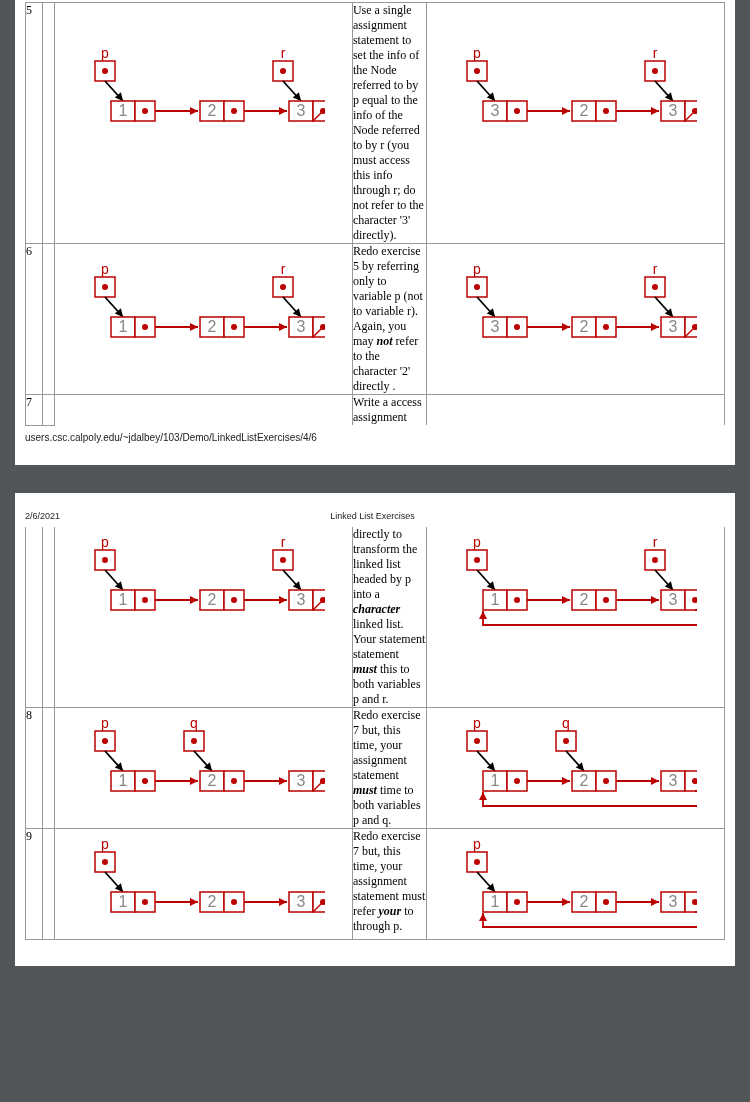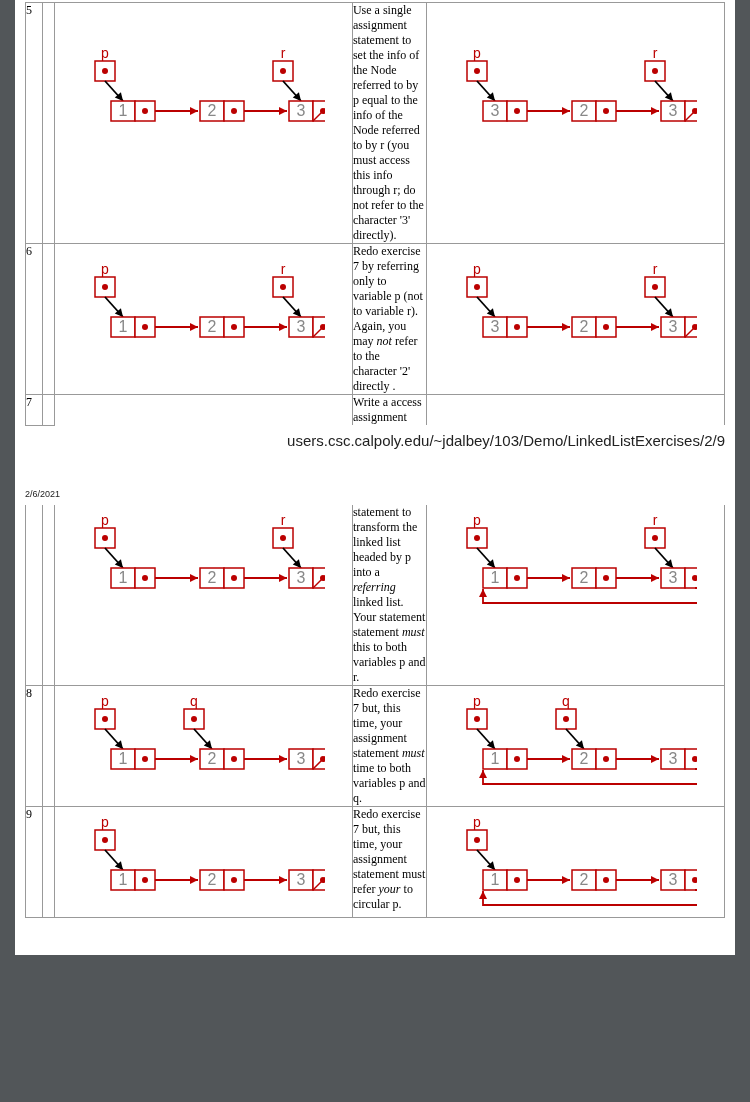--- a/index.html
+++ b/index.html
@@ -11,42 +11,42 @@
   }
   .paper {
     background: #fff;
     width: 720px;
     margin: 0 auto;
     box-sizing: border-box;
     padding: 0 10px;
     position: relative;
   }
   .paper.first { padding-top: 2px; padding-bottom: 22px; }
-  .paper.second { padding-top: 18px; padding-bottom: 37px; }
+  .paper.second { margin-top: 28px; padding-top: 18px; padding-bottom: 26px; }
 
   table.grid {
     border-collapse: collapse;
     width: 100%;
   }
   table.grid td, table.grid th {
     border: 1px solid #999;
     vertical-align: top;
     padding: 0;
   }
   .numcol { width: 14px; text-align: left; font-size: 12px; padding: 2px; vertical-align: middle; }
   .gap    { width: 10px; }
   .diagcol{ width: 270px; height: 100%; }
   .txtcol { width: 66px; font-size: 12px; line-height: 1.25; padding: 1px 2px; }
-  .txtcol i, .txtcol em { font-style: italic; }
+  .txtcol i, .txtcol em { font-style: italic; font-weight: bold; }
 
   .footer {
     display: flex;
-    justify-content: flex-end;
+    justify-content: flex-start;
     font-family: Arial, sans-serif;
-    font-size: 15px;
+    font-size: 10px;
     color: #222;
     padding: 6px 0 0;
   }
   .header2 {
     display: flex;
     justify-content: space-between;
     font-family: Arial, sans-serif;
     font-size: 9px;
     color: #222;
     padding-bottom: 6px;
@@ -161,21 +161,21 @@
         <use href="#node" x="234" y="73"></use>
               <text class="num" x="246" y="88">3</text>
         <line class="slash" x1="258" y1="93" x2="278" y2="73"></line>
         <line class="arrow" x1="100" y1="83" x2="143" y2="83"></line>
               <use href="#ah" transform="translate(143,83)"></use>
         <line class="arrow" x1="189" y1="83" x2="232" y2="83"></line>
               <use href="#ah" transform="translate(232,83)"></use>
       </svg>
     </td>
     <td class="txtcol">
-      <span>Redo exercise 7 by referring only to variable p (not to variable r). Again, you may </span><i>not</i><span> refer to the character '2' directly .</span>
+      <span>Redo exercise 5 by referring only to variable p (not to variable r). Again, you may </span><i>not</i><span> refer to the character '2' directly .</span>
     </td>
     <td class="diagcol">
       <svg viewBox="0 0 270 130" width="270" height="130">
         <text class="lbl" x="50" y="30">p</text>
         <use href="#ptrbox" x="40" y="33"></use>
         <line class="arrowblk" x1="50" y1="53" x2="68" y2="73"></line>
               <use href="#ahb" transform="translate(68,73) rotate(50)"></use>
         <text class="lbl" x="228" y="30">r</text>
         <use href="#ptrbox" x="218" y="33"></use>
         <line class="arrowblk" x1="228" y1="53" x2="246" y2="73"></line>
@@ -200,28 +200,29 @@
     <td class="gap"></td>
     <td class="diagcol" style="border-bottom:none"></td>
     <td class="txtcol" style="border-bottom:none">Write a access assignment</td>
     <td class="diagcol" style="border-bottom:none"></td>
   </tr>
 </tbody>
     </table>
 
 <div class="footer">
   <span>users.csc.calpoly.edu/~jdalbey/103/Demo/LinkedListExercises/</span>
-  <span>2/9</span>
+  <span>4/6</span>
 </div>
 </div>
 
 <div class="paper second">
 
 <div class="header2">
   <span>2/6/2021</span>
+  <span style="flex:1;text-align:center">Linked List Exercises</span>
   <span style="width:40px"></span>
 </div>
 
 <table class="grid">
 
   <tbody>
         <tr>
     <td class="numcol" style="border-top:none"></td>
     <td class="gap" style="border-top:none"></td>
     <td class="diagcol" style="border-top:none">
@@ -241,21 +242,21 @@
         <use href="#node" x="234" y="63"></use>
               <text class="num" x="246" y="78">3</text>
         <line class="slash" x1="258" y1="83" x2="278" y2="63"></line>
         <line class="arrow" x1="100" y1="73" x2="143" y2="73"></line>
               <use href="#ah" transform="translate(143,73)"></use>
         <line class="arrow" x1="189" y1="73" x2="232" y2="73"></line>
               <use href="#ah" transform="translate(232,73)"></use>
       </svg>
     </td>
     <td class="txtcol" style="border-top:none">
-      <span>statement to transform the linked list headed by p into a </span><i>referring</i><span> linked list. Your statement statement </span><i>must</i><span> this to both variables p and r.</span>
+      <span>directly to transform the linked list headed by p into a </span><i>character</i><span> linked list. Your statement statement </span><i>must</i><span> this to both variables p and r.</span>
     </td>
     <td class="diagcol" style="border-top:none">
       <svg viewBox="0 0 270 130" width="270" height="130">
         <text class="lbl" x="50" y="20">p</text>
         <use href="#ptrbox" x="40" y="23"></use>
         <line class="arrowblk" x1="50" y1="43" x2="68" y2="63"></line>
               <use href="#ahb" transform="translate(68,63) rotate(50)"></use>
         <text class="lbl" x="228" y="20">r</text>
         <use href="#ptrbox" x="218" y="23"></use>
         <line class="arrowblk" x1="228" y1="43" x2="246" y2="63"></line>
@@ -348,21 +349,21 @@
         <use href="#node" x="234" y="63"></use>
               <text class="num" x="246" y="78">3</text>
         <line class="slash" x1="258" y1="83" x2="278" y2="63"></line>
         <line class="arrow" x1="100" y1="73" x2="143" y2="73"></line>
               <use href="#ah" transform="translate(143,73)"></use>
         <line class="arrow" x1="189" y1="73" x2="232" y2="73"></line>
               <use href="#ah" transform="translate(232,73)"></use>
       </svg>
     </td>
     <td class="txtcol">
-      <span>Redo exercise 7 but, this time, your assignment statement must refer </span><i>your</i><span> to circular p.</span>
+      <span>Redo exercise 7 but, this time, your assignment statement must refer </span><i>your</i><span> to through p.</span>
     </td>
     <td class="diagcol">
       <svg viewBox="0 0 270 110" width="270" height="110">
         <text class="lbl" x="50" y="20">p</text>
         <use href="#ptrbox" x="40" y="23"></use>
         <line class="arrowblk" x1="50" y1="43" x2="68" y2="63"></line>
               <use href="#ahb" transform="translate(68,63) rotate(50)"></use>
         <use href="#node" x="56" y="63"></use>
               <text class="num" x="68" y="78">1</text>
         <use href="#node" x="145" y="63"></use>

